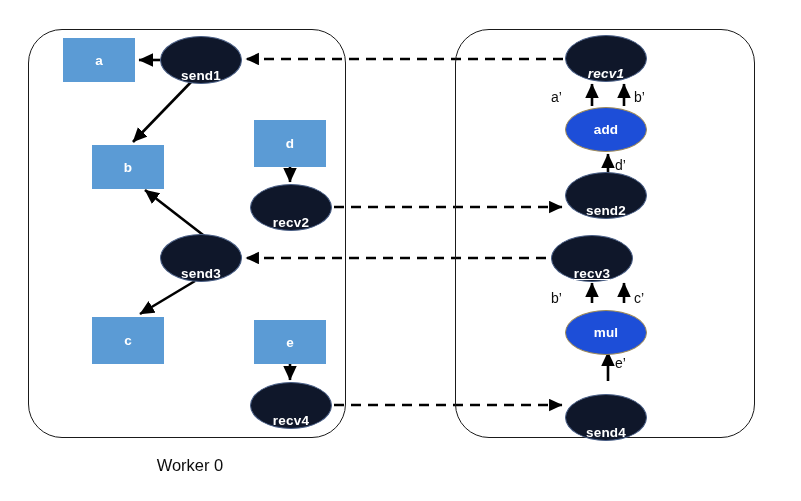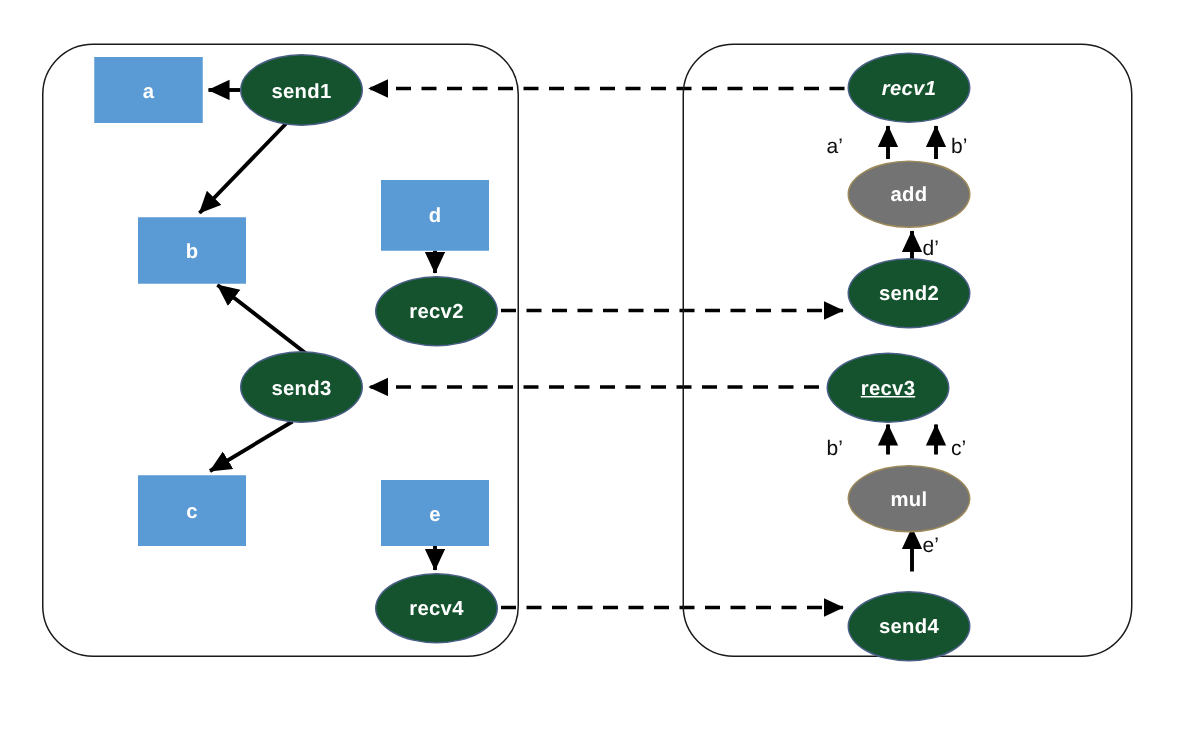--- a/index.html
+++ b/index.html
@@ -48,26 +48,27 @@
     font-size: 13.5px;
     font-weight: bold;
     letter-spacing: 0.2px;
     user-select: none;
   }
   .node.box {
     background: #5B9BD5;
     border: 1px solid #5B9BD5;
   }
   .node.ellipse-red {
-    background: #14532d;
+    background: #0f172a;
     border: 1.2px solid #4a5f86;
     border-radius: 50%;
+    align-items: flex-end;
   }
   .node.ellipse-yellow {
-    background: #737373;
+    background: #1d4ed8;
     border: 1.2px solid #9d8a5a;
     border-radius: 50%;
   }
   .edge-label {
     position: absolute;
     font-size: 14px;
     color: #0d0d0d;
     white-space: nowrap;
     user-select: none;
   }
@@ -159,14 +160,15 @@
 
   <div id="edge-label-layer">
       <div class="edge-label" style="left: 551px; top: 89px;">a’</div>
       <div class="edge-label" style="left: 634px; top: 89px;">b’</div>
       <div class="edge-label" style="left: 615px; top: 157px;">d’</div>
       <div class="edge-label" style="left: 551px; top: 290px;">b’</div>
       <div class="edge-label" style="left: 634px; top: 290px;">c’</div>
       <div class="edge-label" style="left: 615px; top: 355px;">e’</div>
     </div>
 
+  <div class="worker-caption" style="left: 100px; top: 456px; width: 180px;">Worker 0</div>
 
 </div>
 
 </body></html>

